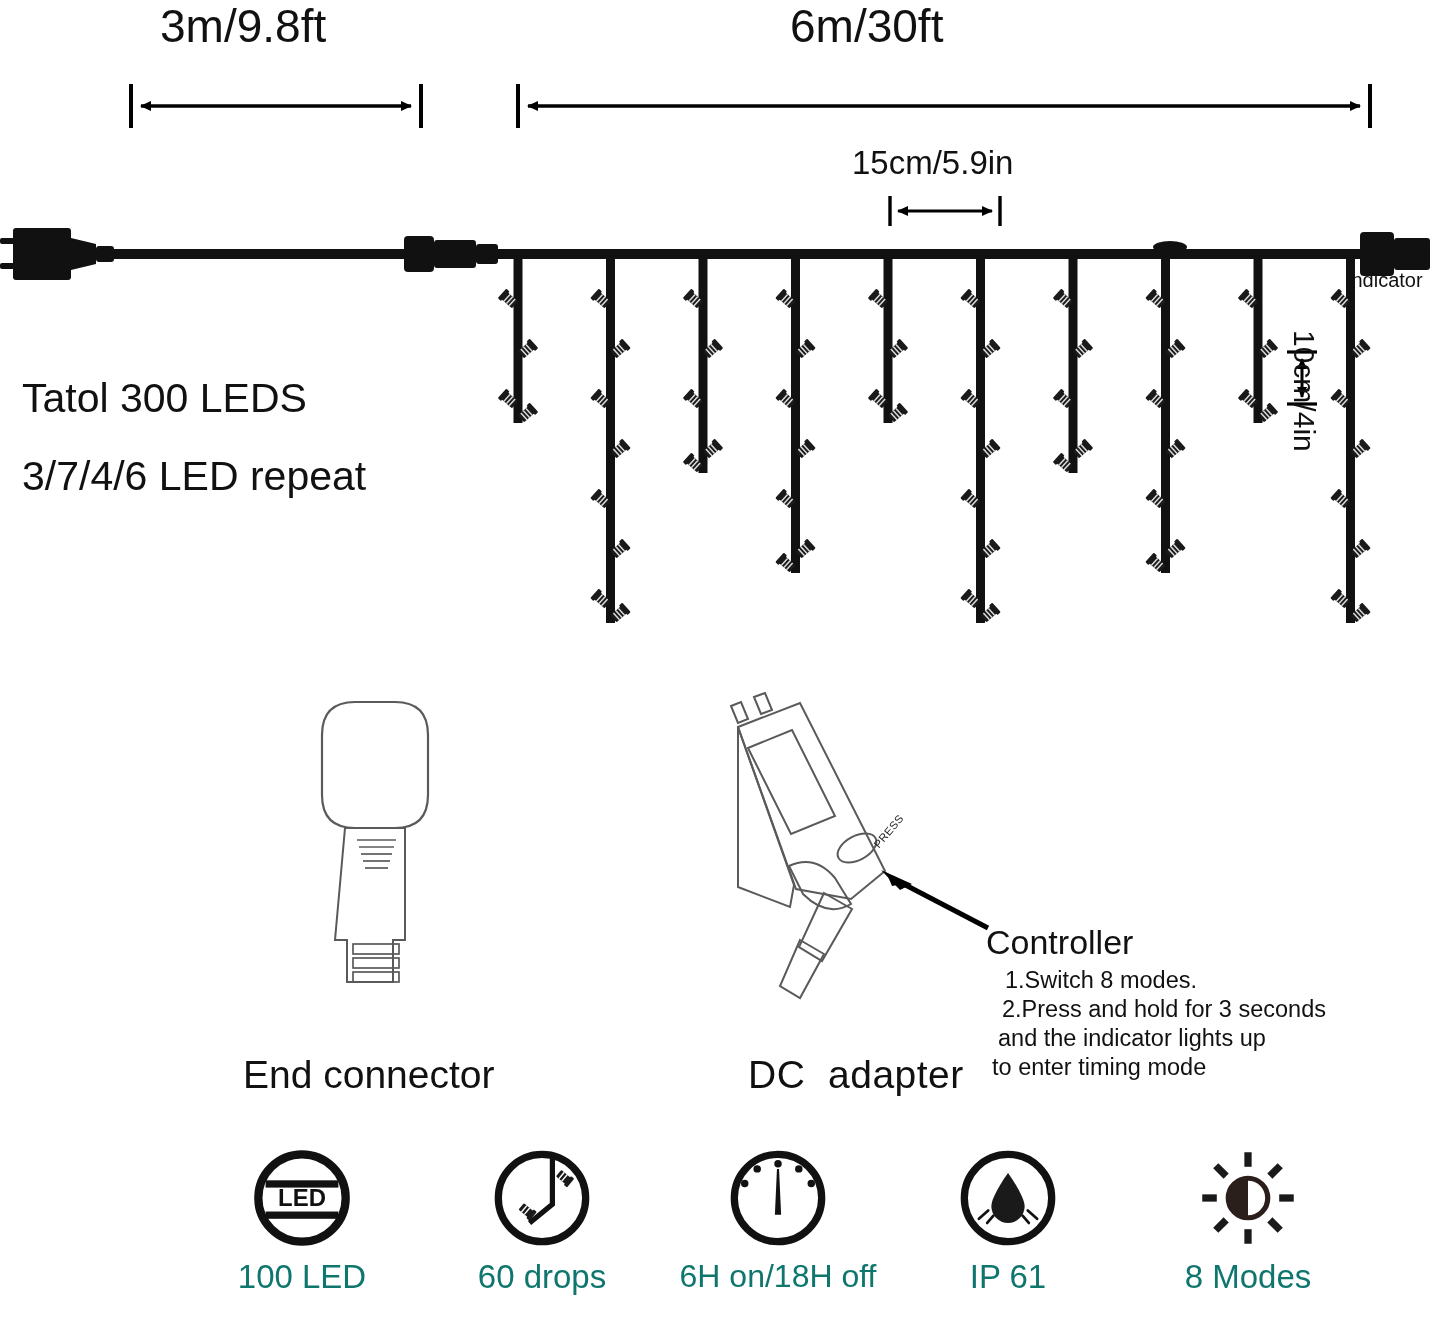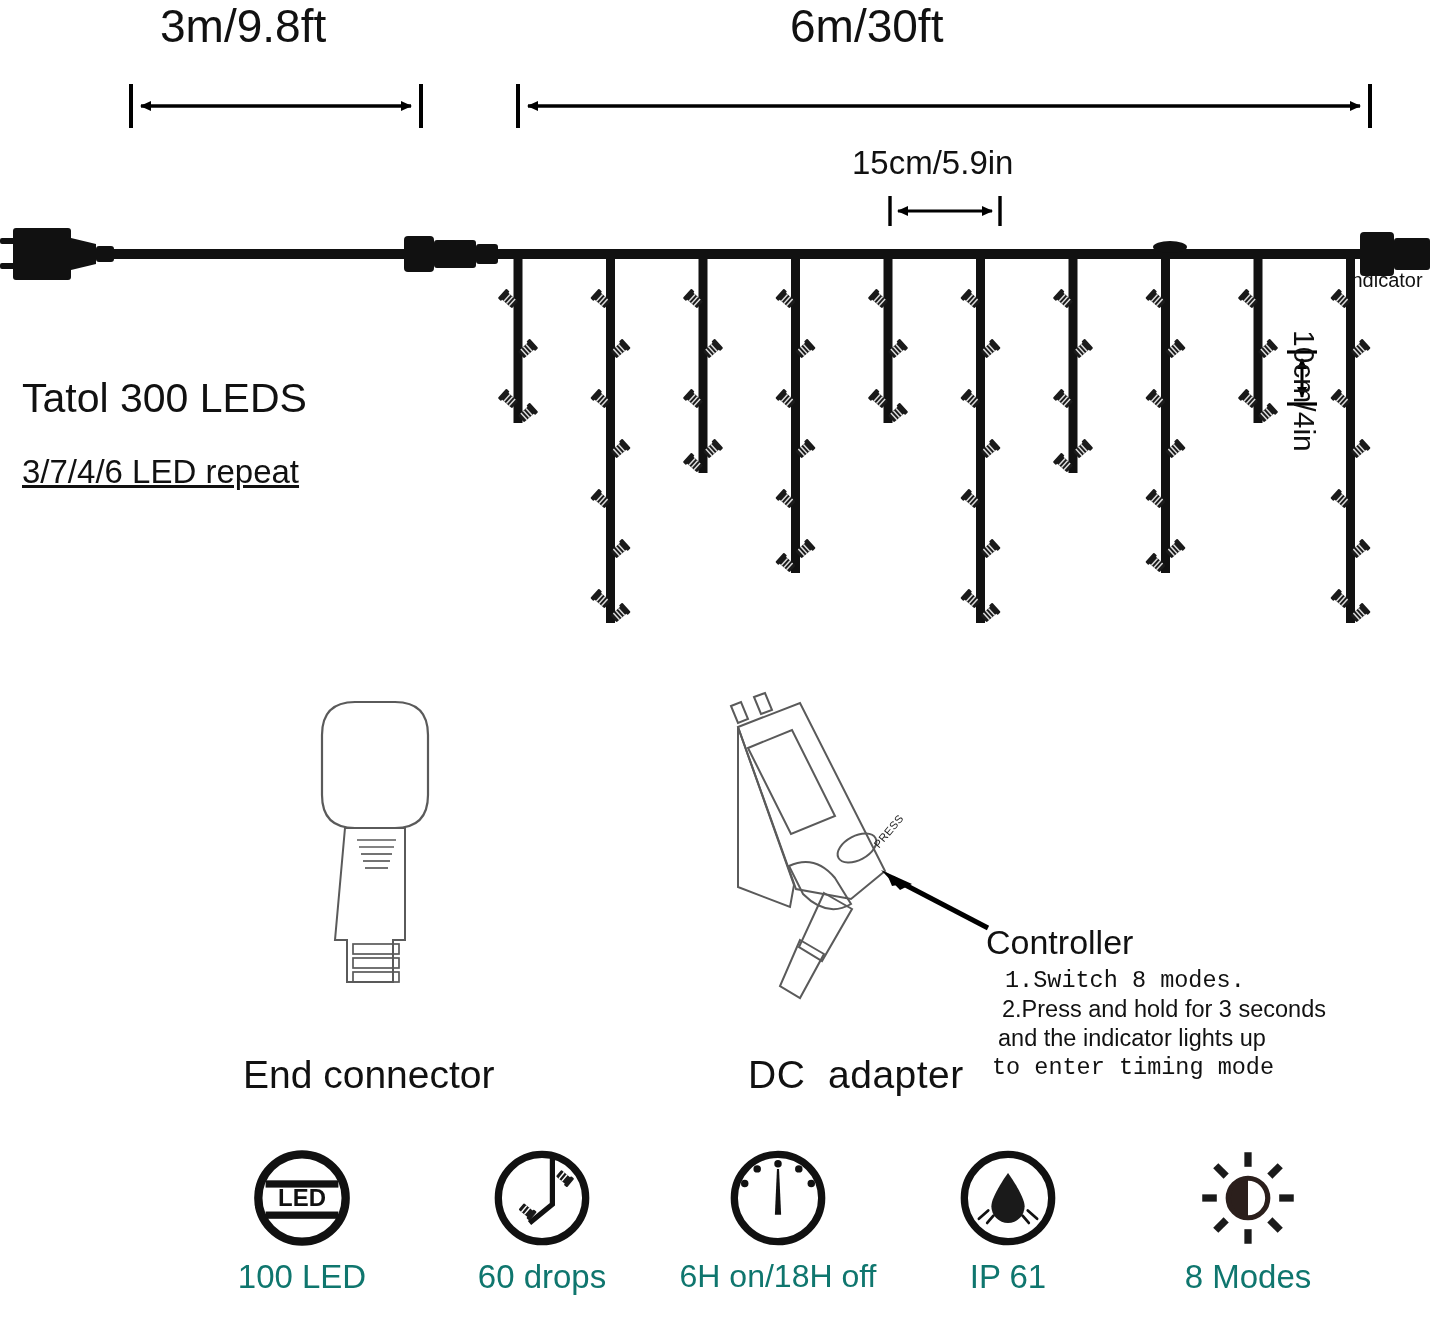--- a/index.html
+++ b/index.html
@@ -15,36 +15,36 @@
 
   
   #lbl-3m{left:160px;top:2px;font-size:46px;}
   #lbl-9m{left:790px;top:2px;font-size:46px;}
   #lbl-15cm{left:852px;top:146px;font-size:33px;}
   #lbl-10cm{left:1320px;top:330px;font-size:30px;
      transform:rotate(90deg);transform-origin:left top;}
 
   
   #lbl-total{left:22px;top:377px;font-size:41px;}
-  #lbl-repeat{left:22px;top:455px;font-size:33px;text-decoration:underline;}
+  #lbl-repeat{left:22px;top:455px;font-size:41px;}
 
   
   #lbl-connector{left:1347px;top:270px;font-size:20px;}
 
   
   #lbl-endconn{left:243px;top:1055px;font-size:39px;}
   #lbl-dcadapter{left:748px;top:1055px;font-size:39px;letter-spacing:.5px;}
 
   
   #lbl-controller{left:986px;top:925px;font-size:34px;}
   .ctl-line{position:absolute;font-size:23.5px;white-space:pre;color:#111;}
-  #ctl1{left:1005px;top:967px;font-family:Liberation Mono, monospace;}
+  #ctl1{left:1005px;top:967px;}
   #ctl2{left:1002px;top:996px;}
   #ctl3{left:998px;top:1025px;}
-  #ctl4{left:992px;top:1054px;font-family:Liberation Mono, monospace;}
+  #ctl4{left:992px;top:1054px;}
 
   
   #lbl-press{left:872px;top:843px;font-size:11px;letter-spacing:.4px;
      transform:rotate(-50deg);transform-origin:left top;color:#222;}
 
   
   .features{position:absolute;left:0;top:1146px;width:1445px;height:174px;}
   .feat{position:absolute;top:0;width:200px;text-align:center;}
   .feat .ico{width:104px;height:104px;margin:0 auto;position:relative;}
   .feat .cap{margin-top:8px;font-size:33px;white-space:pre;color:#0f766e;}

